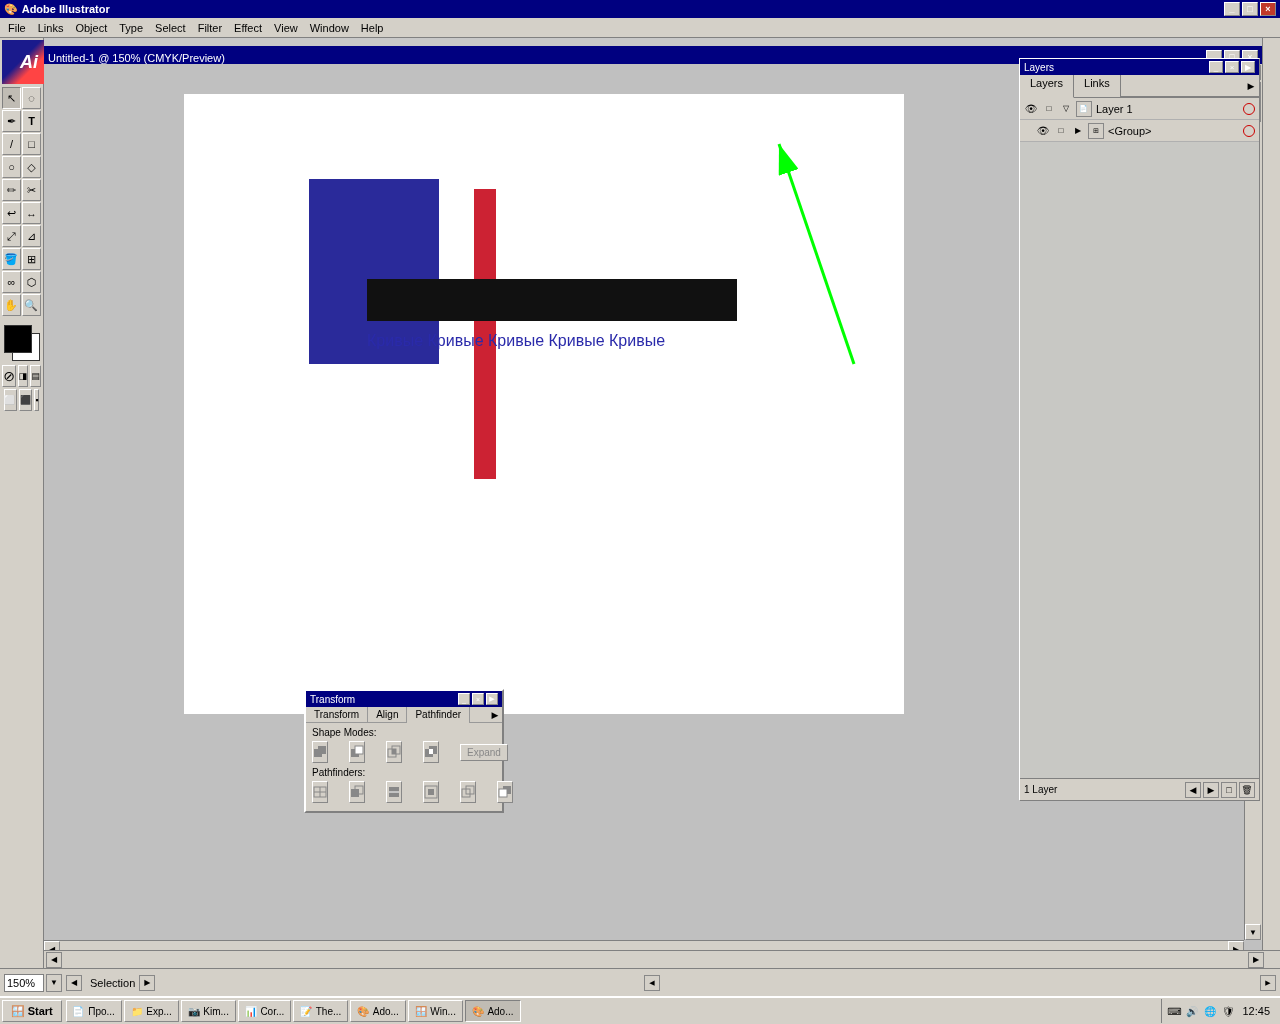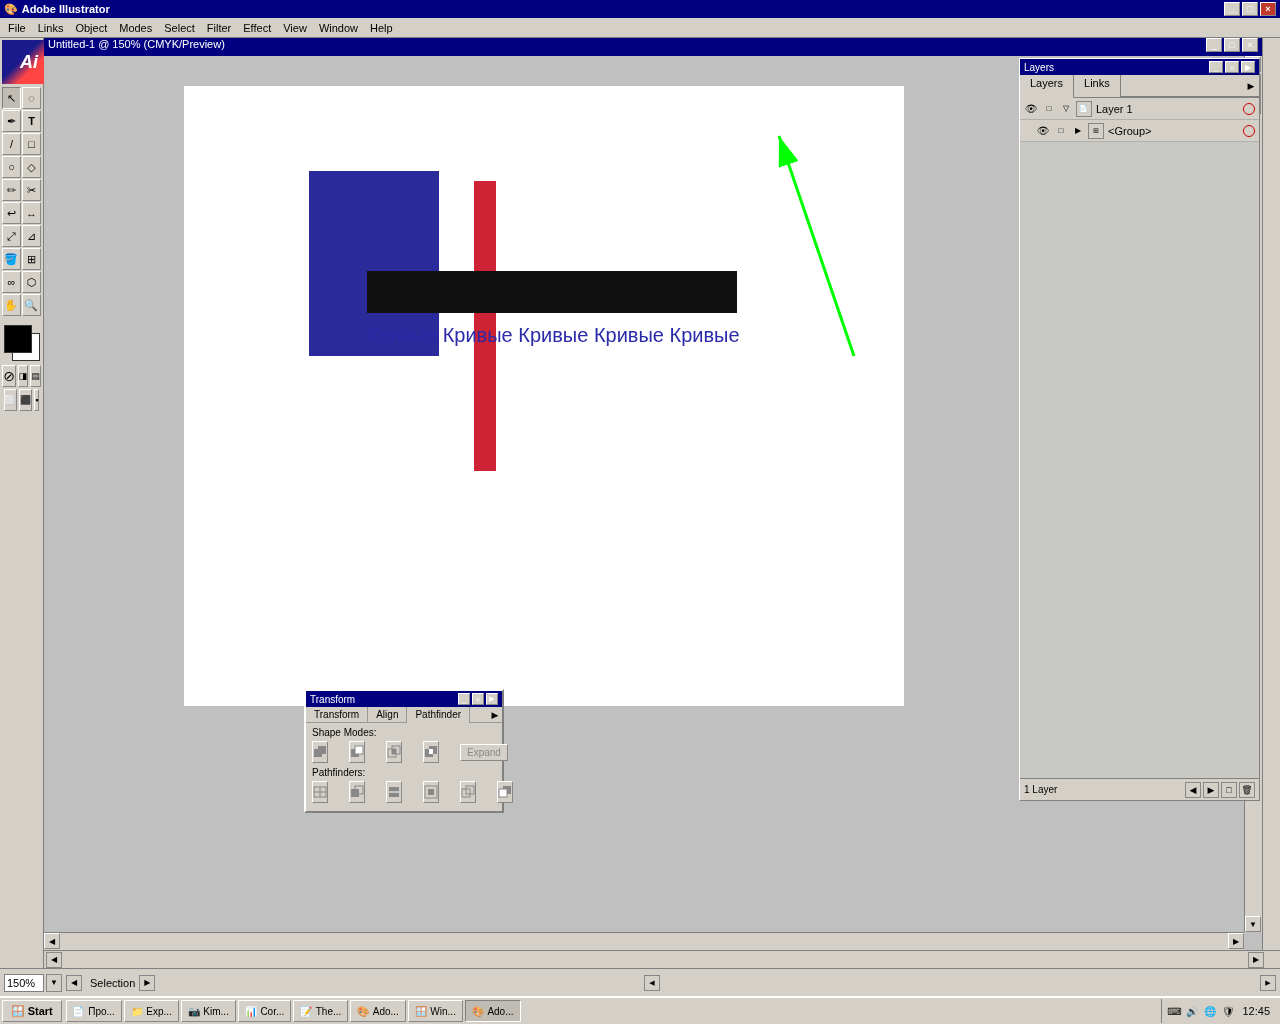--- a/index.html
+++ b/index.html
@@ -128,23 +128,24 @@
       position: absolute;
       top: 0; left: 0; right: 18px; bottom: 18px;
       background: #c8c8c8;
       overflow: hidden;
     }
     .doc-title-bar {
       background: #000080;
       color: white;
       height: 18px;
       display: flex;
-      align-items: flex-start;
+      align-items: flex-end;
       padding: 0 4px;
       font-size: 11px;
+      margin-top: 8px;
     }
     .doc-title-bar .title { flex: 1; }
     .doc-content {
       background: #c0c0c0;
       width: 100%;
       height: calc(100% - 18px);
       position: relative;
       overflow: hidden;
     }
     .artboard {
@@ -179,21 +180,21 @@
       left: 290px;
       width: 22px;
       height: 290px;
       background: #cc2233;
     }
     .text-curves {
       position: absolute;
       top: 238px;
       left: 183px;
       width: 370px;
-      font-size: 20px;
+      font-size: 16px;
       color: #2a2aaa;
       font-family: Arial, sans-serif;
       white-space: nowrap;
     }
 
     
     .green-arrow-svg {
       position: absolute;
       top: 20px;
       left: 640px;
@@ -439,21 +440,21 @@
     <div class="win-btn">_</div>
     <div class="win-btn">□</div>
     <div class="win-btn" style="background:#c0392b;color:white;">×</div>
   </div>
 </div>
 
 <div class="menu-bar">
   <span class="menu-item">File</span>
   <span class="menu-item">Links</span>
   <span class="menu-item">Object</span>
-  <span class="menu-item">Modes</span>
+  <span class="menu-item">Type</span>
   <span class="menu-item">Select</span>
   <span class="menu-item">Filter</span>
   <span class="menu-item">Effect</span>
   <span class="menu-item">View</span>
   <span class="menu-item">Window</span>
   <span class="menu-item">Help</span>
 </div>
 
 <div class="main-layout">
 

